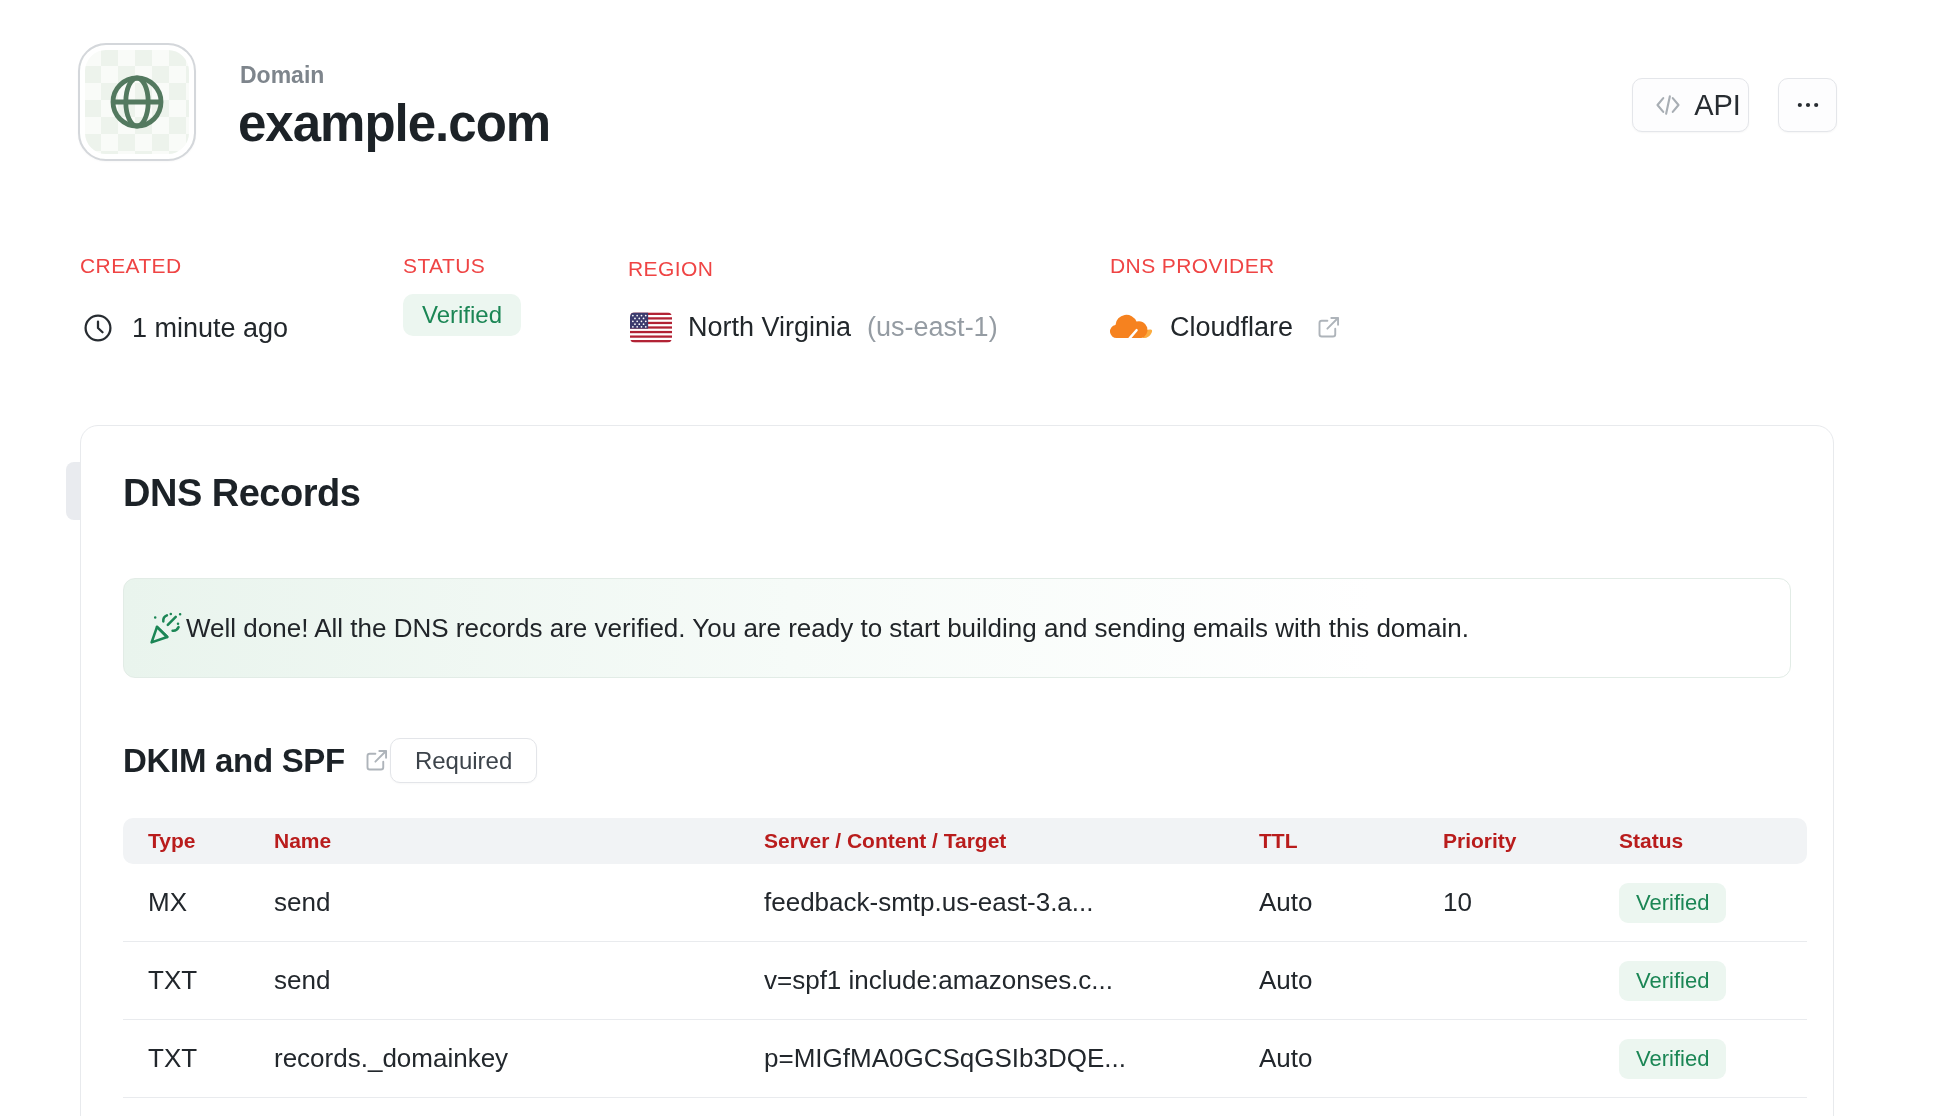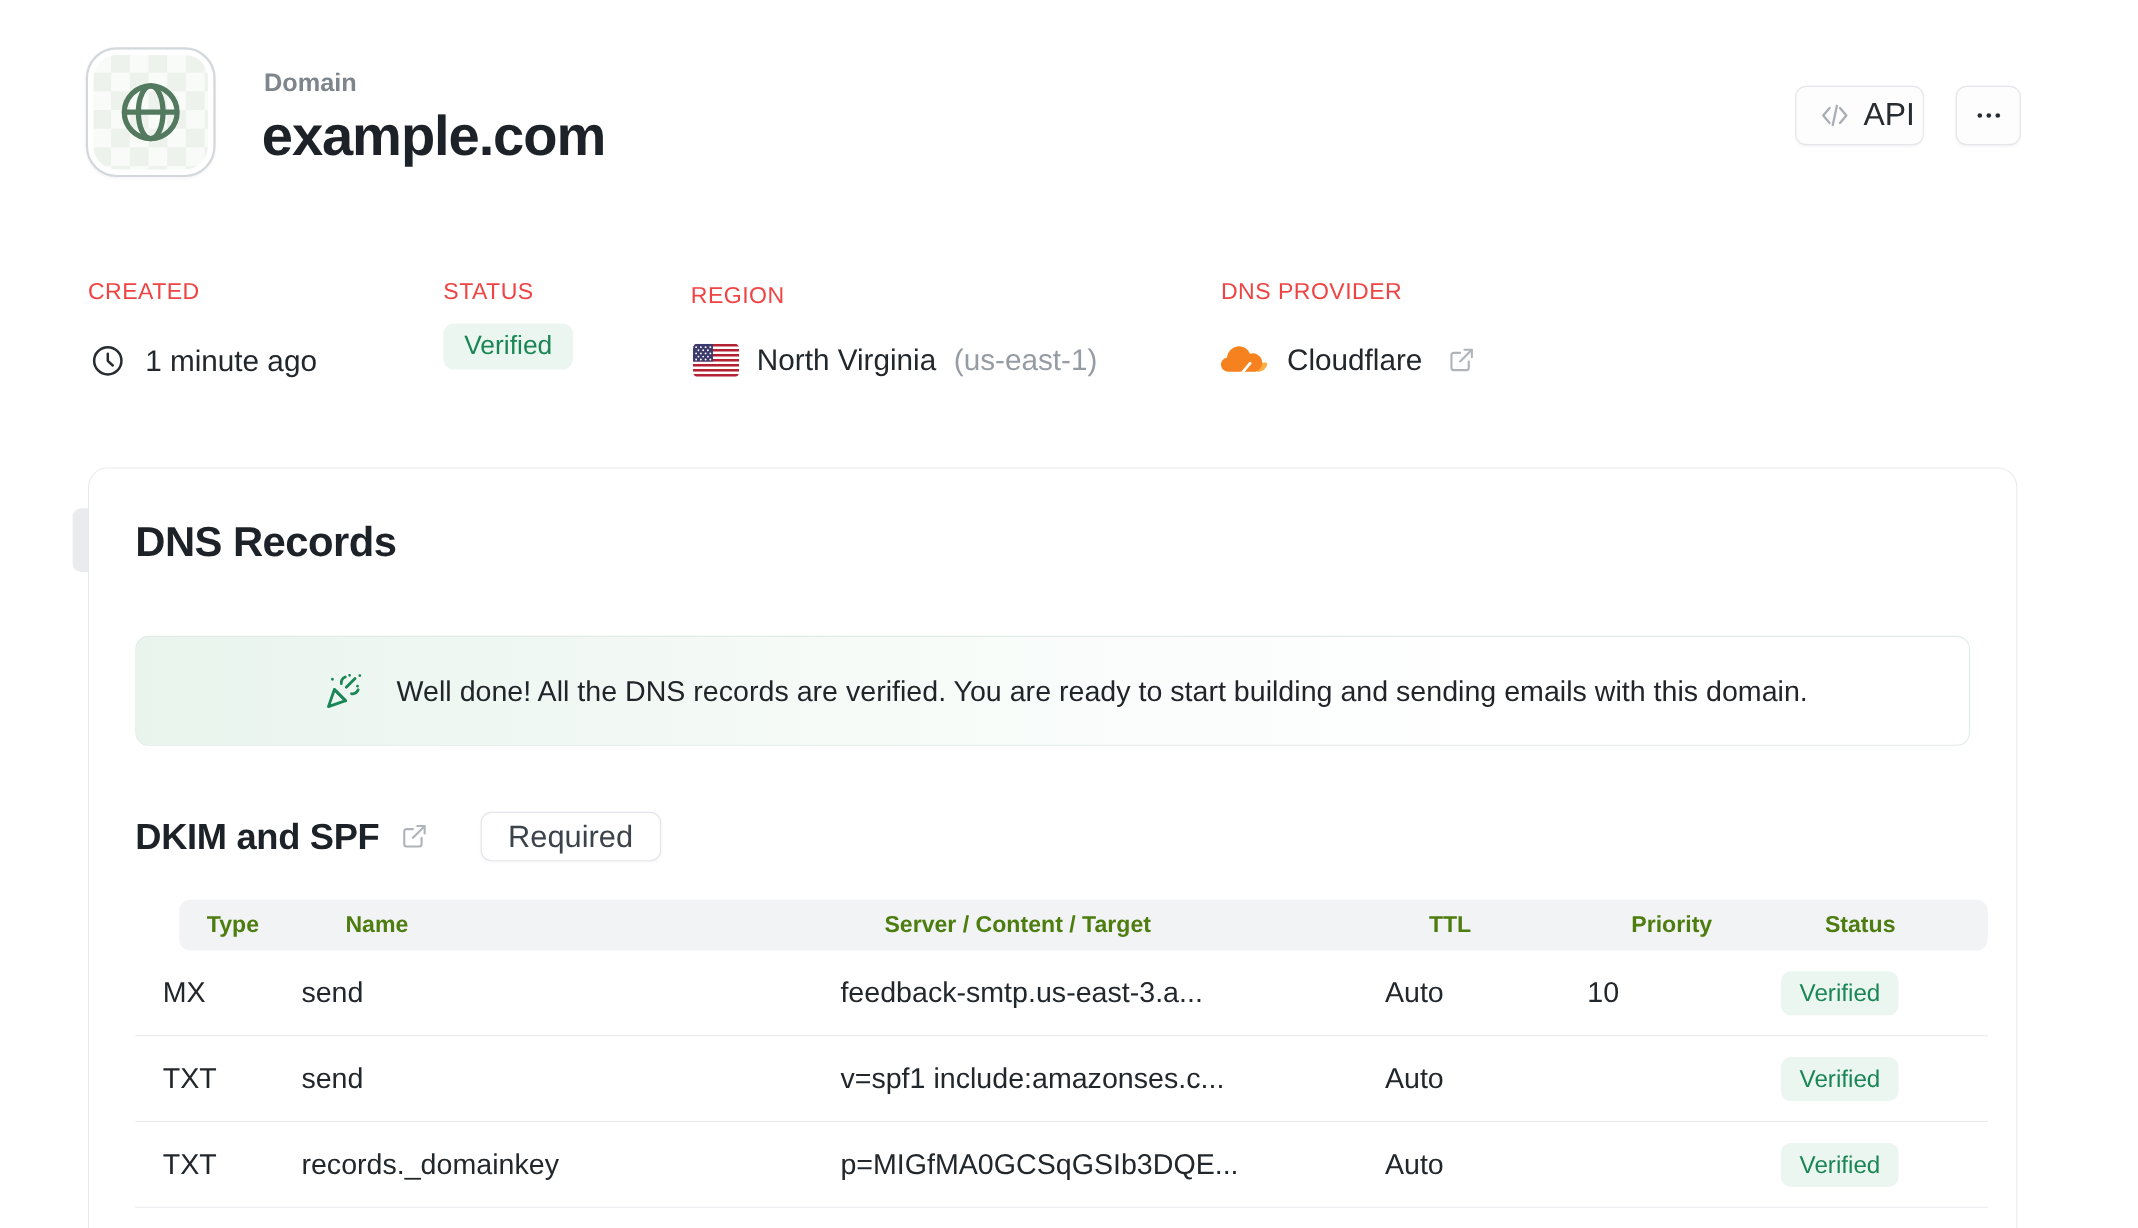--- a/index.html
+++ b/index.html
@@ -34,35 +34,35 @@
 
   
   .side-tab { left:66px; top:462px; width:22px; height:58px; border-radius:8px; background:#e9ebef; z-index:0; }
   .card { left:80px; top:425px; width:1754px; height:744px; background:#ffffff;
     border:1.5px solid #e8eaed; border-radius:18px; z-index:1; }
   .card-heading { left:42px; top:46px; font-size:38px; font-weight:700; color:#1c2227; letter-spacing:-.5px; }
 
   .banner { left:42px; top:152px; width:1668px; height:100px;
     border:1.5px solid #e2ece6; border-radius:12px;
     background:linear-gradient(to right, #e9f4ed 0%, #f6fbf8 40%, #ffffff 75%);
-    display:flex; align-items:center; padding-left:24px; gap:30px;justify-content:center; }
+    display:flex; align-items:center; padding-left:24px; gap:2px; }
   .banner-text { font-size:26px; color:#212529; }
 
   .section-row { left:42px; top:312px; display:flex; align-items:center; }
   .section-title { font-size:33px; font-weight:700; color:#1c2227; letter-spacing:-.3px; }
   .section-link-icon { margin-left:18px; display:flex; }
-  .required-badge { margin-left:47px; height:45px; padding:0 24px; display:flex; align-items:center;
+  .required-badge { height:45px; padding:0 24px; display:flex; align-items:center;
     border:1.5px solid #e3e5e9; border-radius:10px; background:#fff;
-    font-size:28px; color:#3c434a; box-shadow:0 1px 2px rgba(0,0,0,.03); }
+    font-size:24px; color:#3c434a; box-shadow:0 1px 2px rgba(0,0,0,.03); }
 
   
   .table { left:42px; top:392px; width:1684px; }
   .tgrid { display:grid; grid-template-columns:151px 490px 495px 184px 176px 1fr; align-items:center; }
   .thead { height:46px; background:#f1f3f5; border-radius:10px;
-    font-size:21px; font-weight:600; color:#4d7c0f;margin-left:40px; }
+    font-size:21px; font-weight:600; color:#b91c1c; }
   .thead > span:first-child, .trow > .cell:first-child { padding-left:25px; }
   .trow { height:78px; border-bottom:1.5px solid #e9ebee; font-size:26px; color:#22272c; }
   .row-pill { height:40px; padding:0 17px; border-radius:9px; font-size:22px; }
 
   svg { display:block; }
 </style>
 </head>
 <body>
 
 <div class="abs app-tile">

